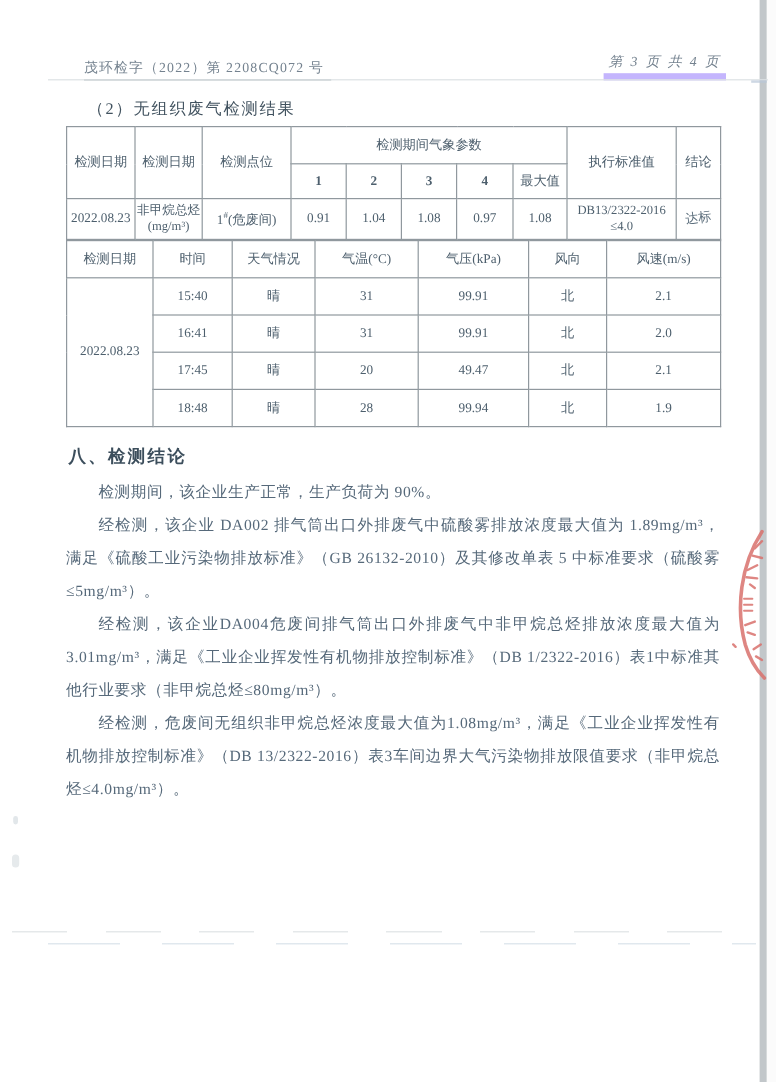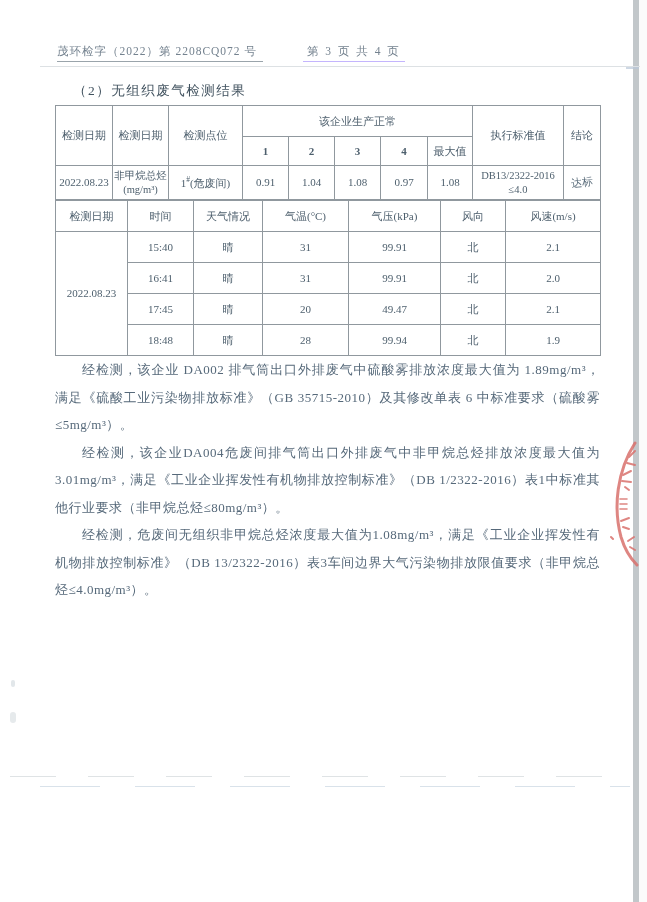--- a/index.html
+++ b/index.html
@@ -14,26 +14,26 @@
   .edge-strip{
     position:absolute;left:633px;top:0;width:6px;height:902px;
     background:#c2c7ca;
   }
   .edge-strip-outer{
     position:absolute;left:639px;top:0;width:8px;height:902px;
     background:#fbfbfb;
   }
   
   .header{
-    position:absolute;left:57px;top:44px;width:535px;
-    display:flex;align-items:flex-end;
-    font-size:11.5px;color:#74828f;letter-spacing:1px;gap:40px;
+    position:absolute;left:70px;top:44px;width:535px;
+    display:flex;justify-content:space-between;align-items:flex-end;
+    font-size:11.5px;color:#74828f;letter-spacing:1px;
   }
   .doc-number{border-bottom:1px solid #9aa4ab;padding-bottom:2px;padding-right:6px;}
-  .page-info{border-bottom:1px solid #c4b5fd;padding-bottom:2px;letter-spacing:2px;padding:0 4px 2px 4px;}
+  .page-info{border-bottom:6px solid #c4b5fd;padding-bottom:2px;letter-spacing:2px;padding:0 4px 2px 4px;font-style:italic;}
   .header-rule{
     position:absolute;left:40px;top:66px;width:600px;height:1px;background:#dde1e4;
   }
   
   .content{position:absolute;left:55px;top:82px;width:545px;}
   .section-title{
     font-size:13.5px;font-weight:normal;color:#41525f;
     margin:0 0 5px 18px;letter-spacing:1.5px;
   }
   table{border-collapse:collapse;table-layout:fixed;width:545px;color:#4d5f6d;}
@@ -99,21 +99,21 @@
         <col style="width:47px">
           <col style="width:45px">
           <col style="width:91px">
         <col style="width:37px">
       </colgroup>
       <tbody>
           <tr class="hrow1">
         <td rowspan="2">检测日期</td>
         <td rowspan="2">检测日期</td>
         <td rowspan="2">检测点位</td>
-        <td colspan="5">该企业生产正常</td>
+        <td colspan="5">检测期间气象参数</td>
         <td rowspan="2">执行标准值</td>
         <td rowspan="2">结论</td>
       </tr>
       <tr class="hrow2">
         <td style="font-weight:bold">1</td>
         <td style="font-weight:bold">2</td>
         <td style="font-weight:bold">3</td>
         <td style="font-weight:bold">4</td>
         <td>最大值</td>
       </tr>
@@ -193,21 +193,23 @@
         <td>晴</td>
         <td>28</td>
         <td>99.94</td>
         <td>北</td>
         <td>1.9</td>
       </tr>
     </tbody>
       </table>
 
     <div class="conclusion">
-      <p>经检测，该企业 DA002 排气筒出口外排废气中硫酸雾排放浓度最大值为 1.89mg/m³，满足《硫酸工业污染物排放标准》（GB 35715-2010）及其修改单表 6 中标准要求（硫酸雾≤5mg/m³）。</p>
+      <div class="conclusion-title">八、检测结论</div>
+      <p>检测期间，该企业生产正常，生产负荷为 90%。</p>
+      <p>经检测，该企业 DA002 排气筒出口外排废气中硫酸雾排放浓度最大值为 1.89mg/m³，满足《硫酸工业污染物排放标准》（GB 26132-2010）及其修改单表 5 中标准要求（硫酸雾≤5mg/m³）。</p>
       <p>经检测，该企业DA004危废间排气筒出口外排废气中非甲烷总烃排放浓度最大值为3.01mg/m³，满足《工业企业挥发性有机物排放控制标准》（DB 1/2322-2016）表1中标准其他行业要求（非甲烷总烃≤80mg/m³）。</p>
       <p>经检测，危废间无组织非甲烷总烃浓度最大值为1.08mg/m³，满足《工业企业挥发性有机物排放控制标准》（DB 13/2322-2016）表3车间边界大气污染物排放限值要求（非甲烷总烃≤4.0mg/m³）。</p>
     </div>
 
   </div>
 
   <svg class="seal" viewBox="0 0 38 128" xmlns="http://www.w3.org/2000/svg">
     <g stroke="#d9716d" fill="none" stroke-linecap="round" opacity="0.85">
       <path d="M 34 2 C 16 30 12 66 20 96 C 23 106 28 116 36 124" stroke-width="3"></path>
       <path d="M 28 16 l 6 -6 M 26 22 l 8 2" stroke-width="2"></path>

